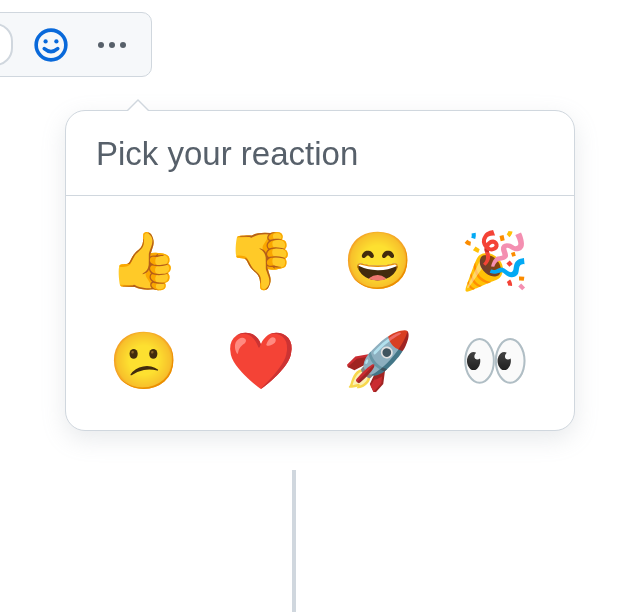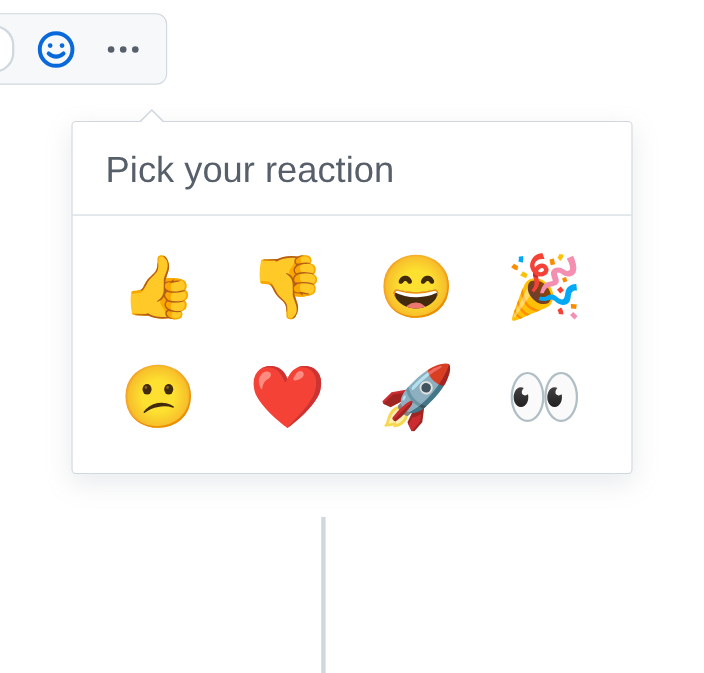--- a/index.html
+++ b/index.html
@@ -66,21 +66,21 @@
       background: #57606a;
       border-radius: 50%;
     }
     .popover {
       position: absolute;
       top: 110px;
       left: 65px;
       width: 510px;
       background: #ffffff;
       border: 1px solid #d0d7de;
-      border-radius: 4px;
+      border-radius: 20px;
       box-shadow: 0 8px 24px rgba(140,149,159,0.2);
     }
     .popover-caret {
       position: absolute;
       top: -12px;
       left: 60px;
       width: 0;
       height: 0;
       border-left: 12px solid transparent;
       border-right: 12px solid transparent;

